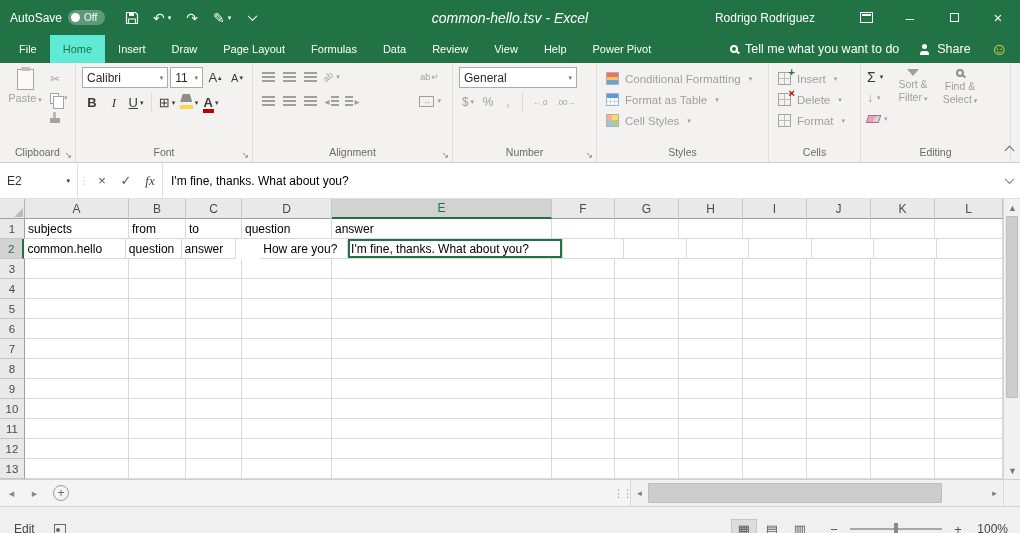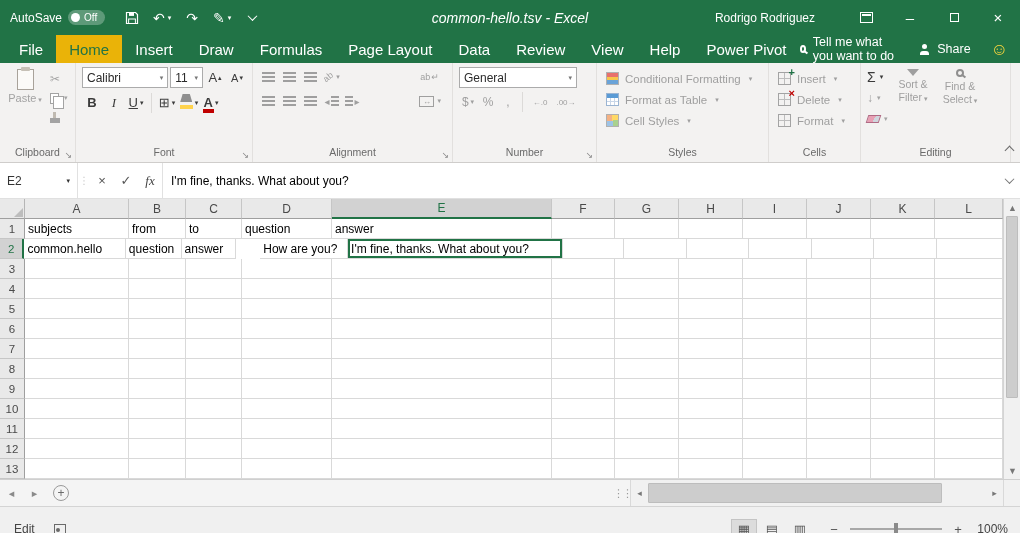--- a/index.html
+++ b/index.html
@@ -27,22 +27,22 @@
   .tb-right { margin-left:auto; display:flex; align-items:center; height:100%; z-index:2; }
   .user { font-size:12px; margin-right:29px; }
   .rdo-icon { width:13px; height:11px; border:1px solid #fff; position:relative; display:inline-block; }
   .rdo-icon::after { content:''; position:absolute; top:1px; left:1px; right:1px; height:2px; background:#fff; }
   .winbtn { width:44px; height:100%; display:flex; align-items:center; justify-content:center; font-size:15px; color:#fff; }
   .maxbox { width:9px; height:9px; border:1px solid #fff; display:inline-block; }
 
   
   .tabrow { height:28px; background:var(--accent); display:flex; align-items:stretch; color:#fff; padding-left:6px; }
   .tabs { display:flex; align-items:stretch; }
-  .rtab { padding:0 13px; font-size:15px; display:flex; align-items:center; white-space:nowrap; }
-  .rtab.active { background:#eab308; color:var(--accent); }
+  .rtab { padding:0 13px; font-size:11px; display:flex; align-items:center; white-space:nowrap; }
+  .rtab.active { background:#5eead4; color:var(--accent); }
   .tab-right { margin-left:auto; display:flex; align-items:center; gap:20px; padding-right:12px; font-size:12.5px; }
   .tellme { display:flex; align-items:center; gap:7px; }
   .share { display:flex; align-items:center; gap:6px; }
   .mag { width:8px; height:8px; border:2px solid #8f8f8f; border-radius:50%; position:relative; display:inline-block; }
   .mag::after { content:''; position:absolute; width:5px; height:2px; background:#8f8f8f; right:-4px; bottom:-2px; transform:rotate(40deg); }
   .mag.white { border-color:#fff; } .mag.white::after { background:#fff; }
   .share-icon { width:12px; height:11px; position:relative; display:inline-block; }
   .share-icon::before { content:''; position:absolute; top:0; left:3px; width:5px; height:5px; border-radius:50%; background:#fff; }
   .share-icon::after { content:''; position:absolute; bottom:0; left:1px; width:9px; height:4px; border-radius:3px 3px 0 0; background:#fff; }
   .smiley { font-size:17px; color:#ffd83d; line-height:1; }
@@ -222,22 +222,22 @@
     <div class="winbtn">×</div>
   </div>
 </div>
 
 <div class="tabrow">
   <div class="tabs" id="ribbon-tabs">
       <div class="rtab">File</div>
       <div class="rtab active">Home</div>
       <div class="rtab">Insert</div>
       <div class="rtab">Draw</div>
+      <div class="rtab">Page Layout</div>
       <div class="rtab">Formulas</div>
-      <div class="rtab">Page Layout</div>
       <div class="rtab">Data</div>
       <div class="rtab">Review</div>
       <div class="rtab">View</div>
       <div class="rtab">Help</div>
       <div class="rtab">Power Pivot</div>
     </div>
   <div class="tab-right">
     <div class="tellme">
       <span class="mag white"></span>
       <span>Tell me what you want to do</span>

